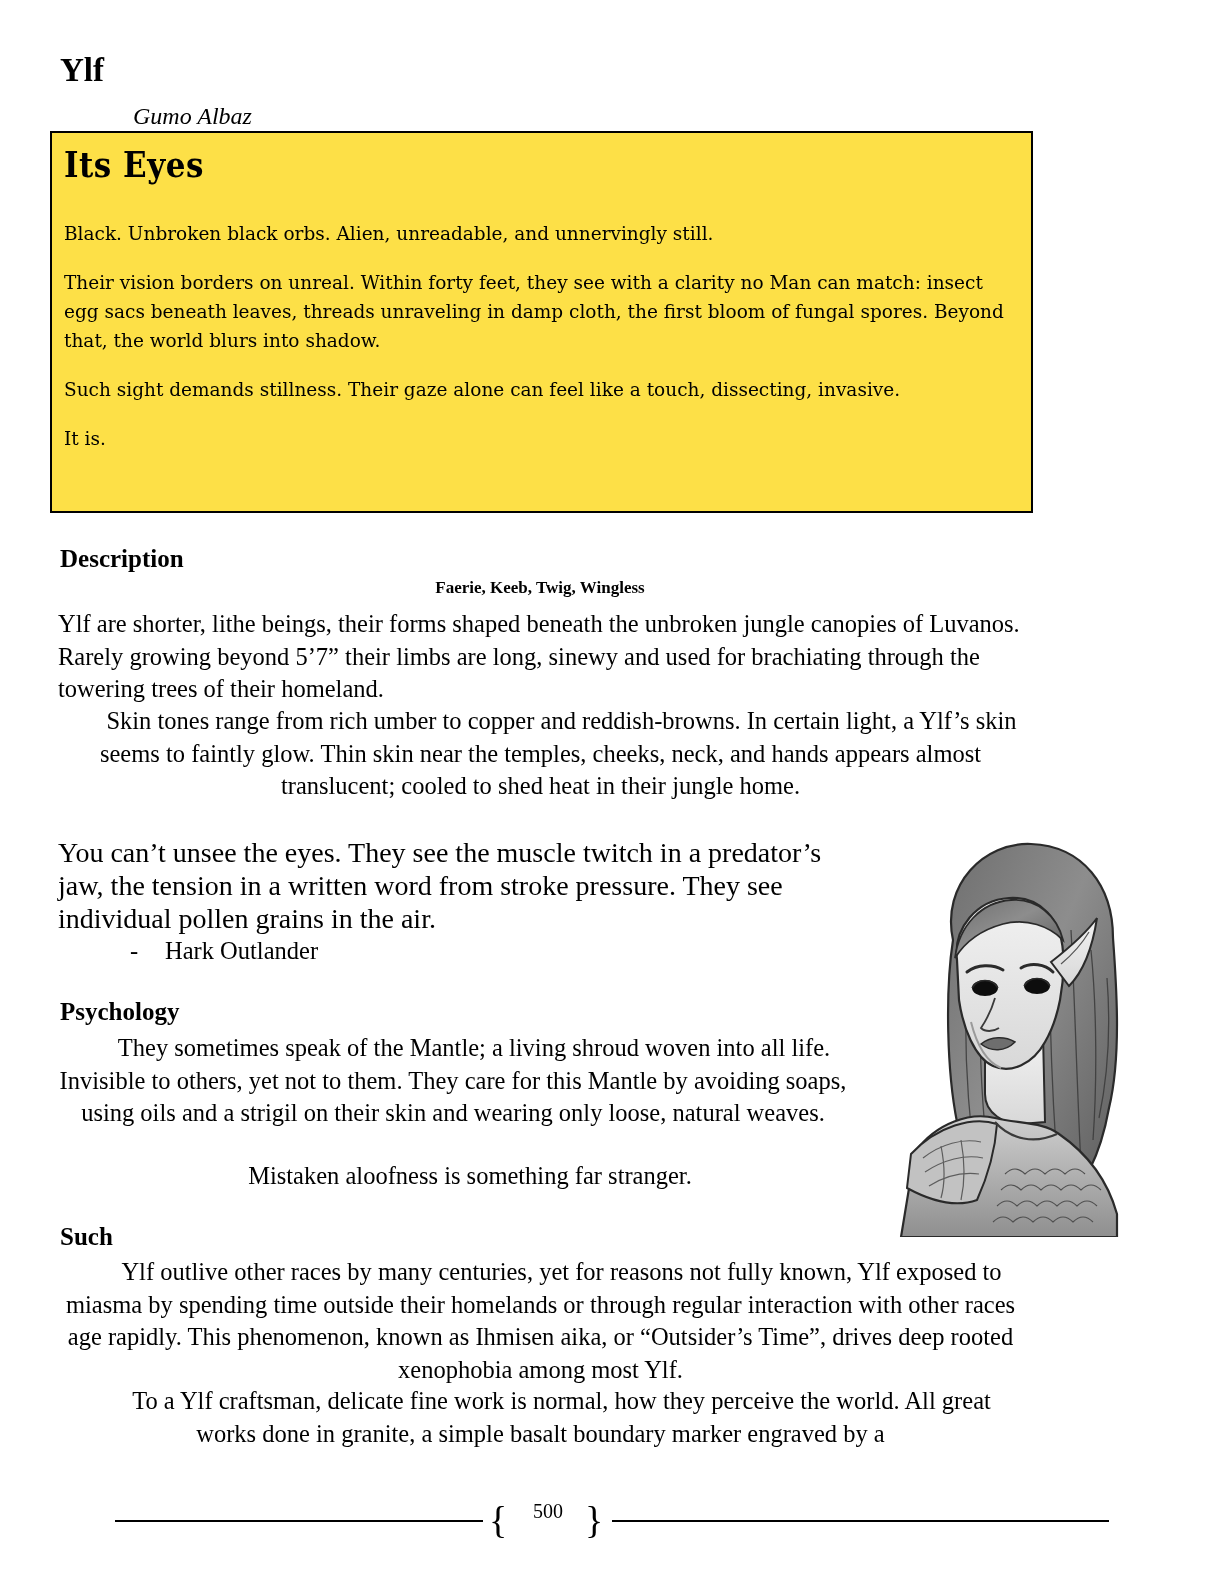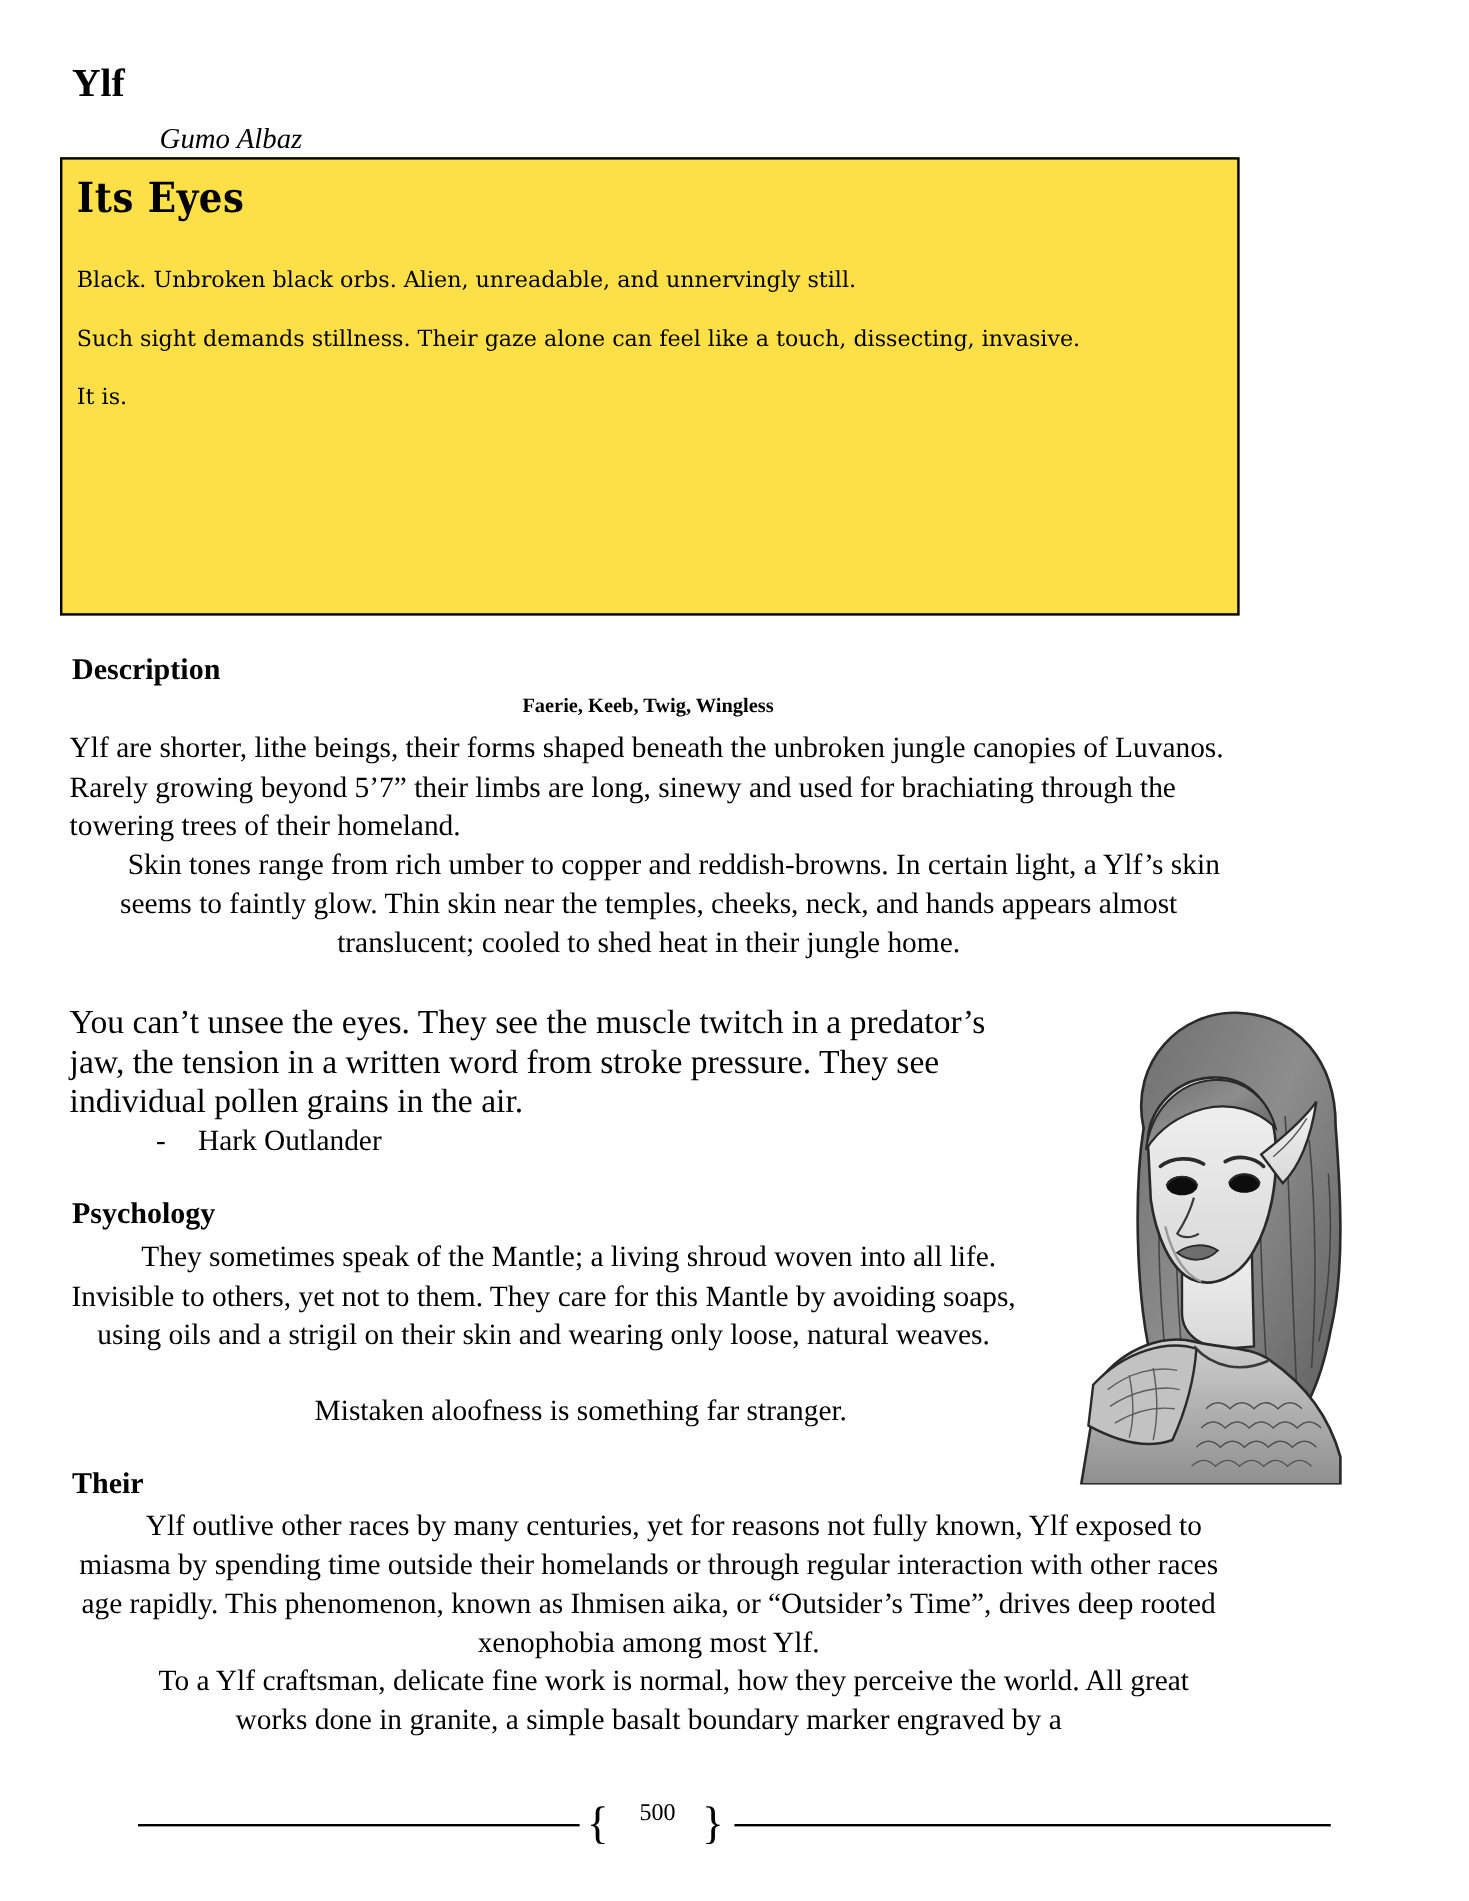--- a/index.html
+++ b/index.html
@@ -130,21 +130,21 @@
     left: 130px;
     top: 937px;
   }
   .quote-name {
     position: absolute;
     left: 165px;
     top: 937px;
   }
 
   #psy-p1 { left: 58px; top: 1032px; width: 790px; }
-  #psy-p2 { left: 68px; top: 1160px; width: 790px; }
+  #psy-p2 { left: 54px; top: 1160px; width: 790px; }
 
   #life-p1 { left: 58px; top: 1256px; width: 965px; }
   #life-p2 { left: 58px; top: 1385px; width: 965px; }
 
   
   .portrait {
     position: absolute;
     left: 845px;
     top: 822px;
     width: 300px;
@@ -191,39 +191,40 @@
 
 <div class="page">
 
   <div class="title">Ylf</div>
   <div class="byline">Gumo Albaz</div>
 
   <div class="eyebox">
     <div class="eyebox-title">Its Eyes</div>
     <div class="eyebox-body">
       <p>Black.  Unbroken black orbs.  Alien, unreadable, and unnervingly still.</p>
+      <p>Their vision borders on unreal.  Within forty feet, they see with a clarity no Man can match: insect egg sacs beneath leaves, threads unraveling in damp cloth, the first bloom of fungal spores.  Beyond that, the world blurs into shadow.</p>
       <p>Such sight demands stillness.  Their gaze alone can feel like a touch, dissecting, invasive.</p>
       <p>It is.</p>
     </div>
   </div>
 
   <div class="h-sec" id="h-description">Description</div>
   <div class="subtitle">Faerie, Keeb, Twig, Wingless</div>
   <div class="body-block" id="desc-p1">Ylf are shorter, lithe beings, their forms shaped beneath the unbroken jungle canopies of Luvanos.  Rarely growing beyond 5’7” their limbs are long, sinewy and used for brachiating through the towering trees of their homeland.</div>
   <div class="body-block indent" id="desc-p2">Skin tones range from rich umber to copper and reddish-browns.  In certain light, a Ylf’s skin seems to faintly glow.  Thin skin near the temples, cheeks, neck, and hands appears almost translucent; cooled to shed heat in their jungle home.</div>
 
   <div class="quote">You can’t unsee the eyes.  They see the muscle twitch in a predator’s jaw, the tension in a written word from stroke pressure.  They see individual pollen grains in the air.</div>
   <div class="quote-attrib quote-dash">-</div>
   <div class="quote-attrib quote-name">Hark Outlander</div>
 
   <div class="h-sec" id="h-psychology">Psychology</div>
   <div class="body-block indent" id="psy-p1">They sometimes speak of the Mantle; a living shroud woven into all life.  Invisible to others, yet not to them.  They care for this Mantle by avoiding soaps, using oils and a strigil on their skin and wearing only loose, natural weaves.</div>
   <div class="body-block indent" id="psy-p2">Mistaken aloofness is something far stranger.</div>
 
-  <div class="h-sec" id="h-life">Their</div>
+  <div class="h-sec" id="h-life">Such</div>
   <div class="body-block indent" id="life-p1">Ylf outlive other races by many centuries, yet for reasons not fully known, Ylf exposed to miasma by spending time outside their homelands or through regular interaction with other races age rapidly.  This phenomenon, known as Ihmisen aika, or “Outsider’s Time”, drives deep rooted xenophobia among most Ylf.</div>
   <div class="body-block indent" id="life-p2">To a Ylf craftsman, delicate fine work is normal, how they perceive the world.  All great works done in granite, a simple basalt boundary marker engraved by a</div>
 
   <div class="portrait">
     <svg width="300" height="415" viewBox="0 0 300 415" xmlns="http://www.w3.org/2000/svg">
       <defs>
         <linearGradient id="hairGrad" x1="0" y1="0" x2="1" y2="1">
           <stop offset="0%" stop-color="#6f6f6f"></stop>
           <stop offset="45%" stop-color="#8d8d8d"></stop>
           <stop offset="100%" stop-color="#5a5a5a"></stop>

